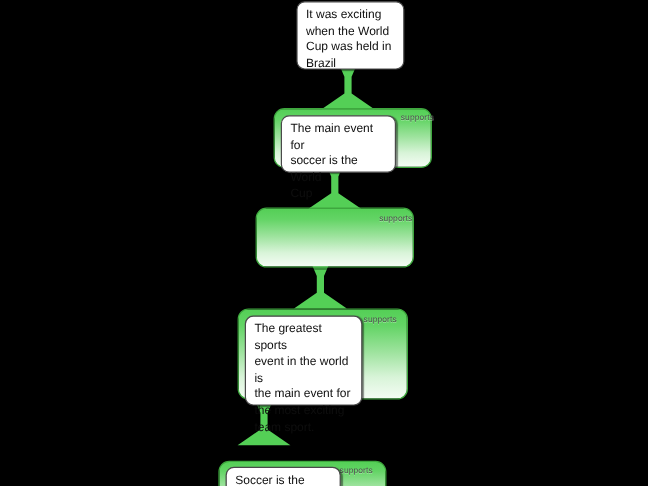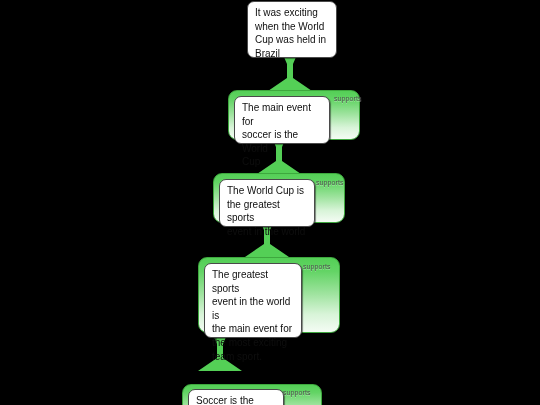--- a/index.html
+++ b/index.html
@@ -98,23 +98,20 @@
     <div class="card" style="left:228px;top:90px;width:132px;height:50px;"></div>
     <div class="rel" style="left:334px;top:95px;">supports</div>
     <div class="claim" style="left:234px;top:96px;width:96px;height:48px;">The main event for
 soccer is the World
 Cup</div>
   </div>
 
   <div class="node" style="left:0;top:0;width:540px;height:405px;">
     <div class="card" style="left:213px;top:173px;width:132px;height:50px;"></div>
     <div class="rel" style="left:316px;top:179px;">supports</div>
-    <div class="claim" style="left:219px;top:179px;width:96px;height:48px;">The World Cup is
-the greatest sports
-event in the world</div>
   </div>
 
   <div class="node" style="left:0;top:0;width:540px;height:405px;">
     <div class="card" style="left:198px;top:257px;width:142px;height:76px;"></div>
     <div class="rel" style="left:303px;top:263px;">supports</div>
     <div class="claim" style="left:204px;top:263px;width:98px;height:75px;">The greatest sports
 event in the world is
 the main event for
 the most exciting
 team sport.</div>

